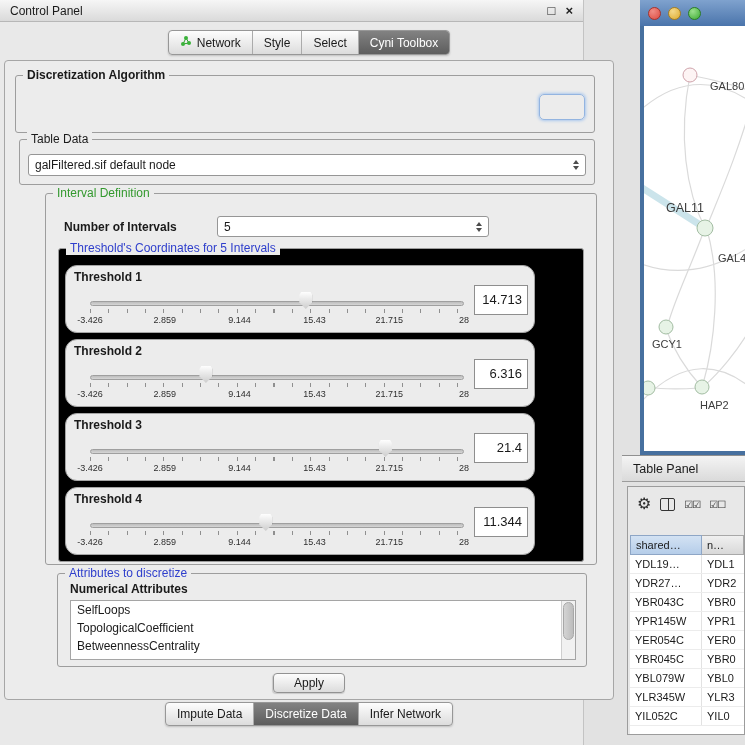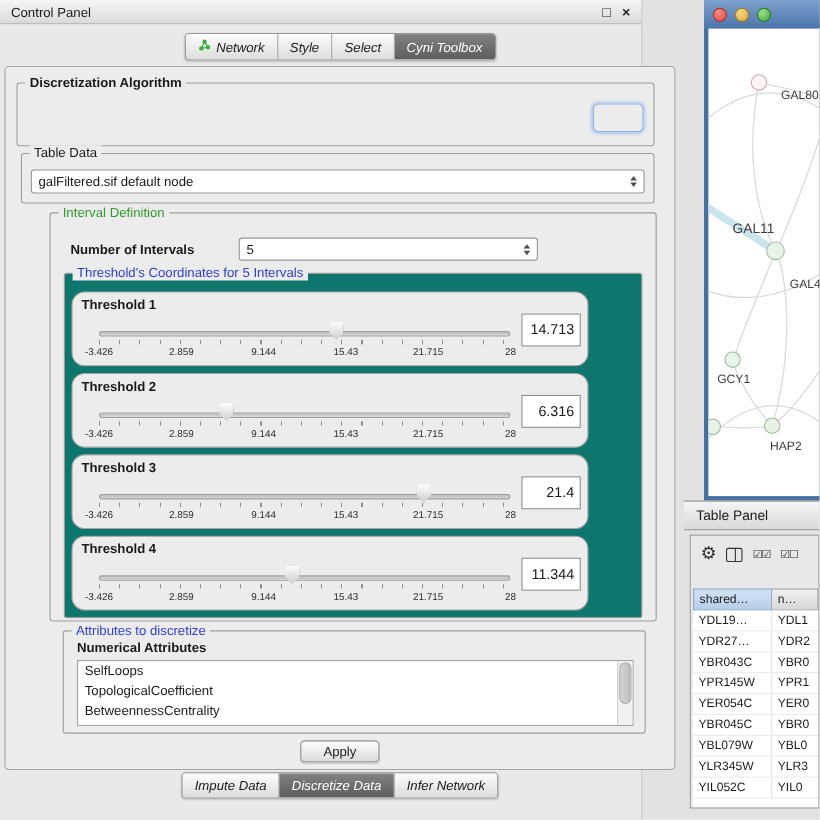--- a/index.html
+++ b/index.html
@@ -15,21 +15,21 @@
   
   .control-panel { position:absolute; left:0; top:0; width:584px; height:745px; background:#e9e9e9; border-right:1px solid #c3c3c3; }
   .titlebar { height:22px; background:linear-gradient(#f6f6f6,#dadada); border-bottom:1px solid #b7b7b7; display:flex; align-items:center; padding:0 10px; font-size:12px; }
   .tb-controls { margin-left:auto; display:flex; gap:10px; align-items:center; }
   .tb-controls span { font-size:13px; color:#222; cursor:default; line-height:1; }
   .tb-close { font-weight:bold; font-size:15px; }
 
   .tabbar { position:absolute; left:0; width:618px; display:flex; justify-content:center; z-index:3; }
   .tabbar.top { top:30px; }
   .tabbar.bottom { top:702px; }
-  .segmented { display:flex; align-items:stretch; background:linear-gradient(#fdfdfd,#dcdcdc); border:1px solid #979797; border-radius:4px; box-shadow:0 1px 2px rgba(0,0,0,.18); overflow:hidden;font-style:italic; }
+  .segmented { display:flex; align-items:stretch; background:linear-gradient(#fdfdfd,#dcdcdc); border:1px solid #979797; border-radius:4px; box-shadow:0 1px 2px rgba(0,0,0,.18); overflow:hidden; }
   .segmented .tab { font-size:12px; padding:4px 11px; border-right:1px solid #ababab; display:flex; gap:5px; align-items:center; white-space:nowrap; }
   .segmented .tab:last-child { border-right:none; }
   .segmented .tab.selected { background:linear-gradient(#828282,#5d5d5d); color:#fff; }
 
   .main-panel { position:absolute; left:4px; top:60px; width:610px; height:640px; border:1px solid #a6a6a6; border-radius:4px; background:#ececec; }
 
   .groupbox { position:absolute; border:1px solid #9d9d9d; border-radius:3px; }
   .group-title { position:absolute; top:-8px; left:7px; background:#ececec; padding:0 4px; font-size:12px; line-height:14px; white-space:nowrap; }
   .t-bold { font-weight:bold; }
   .t-green { color:#33992e; }
@@ -164,21 +164,21 @@
 
       <span class="t-bold" style="position:absolute; left:18px; top:26px;">Number of Intervals</span>
       <div class="combo" style="left:171px; top:22px; width:272px; height:21px;">
         <span class="combo-text">5</span>
         <span class="stepper">
             <span class="arr-up"></span>
             <span class="arr-down"></span>
           </span>
       </div>
 
-      <div class="groupbox" style="left:12px; top:54px; width:526px; height:314px; background:#0f766e;">
+      <div class="groupbox" style="left:12px; top:54px; width:526px; height:314px; background:#000000;">
         <span class="group-title t-blue">Threshold's Coordinates for 5 Intervals</span>
 
         <div class="threshold-box" style="top:16px;">
           <div class="th-label">Threshold 1</div>
           <div class="slider-zone">
             <div class="track-span">
               <div class="th-track"></div>
               <div class="ticks"></div>
               <div class="th-handle" style="left: calc(57.7% - 6.5px);"></div>
               <div class="tick-labels">

